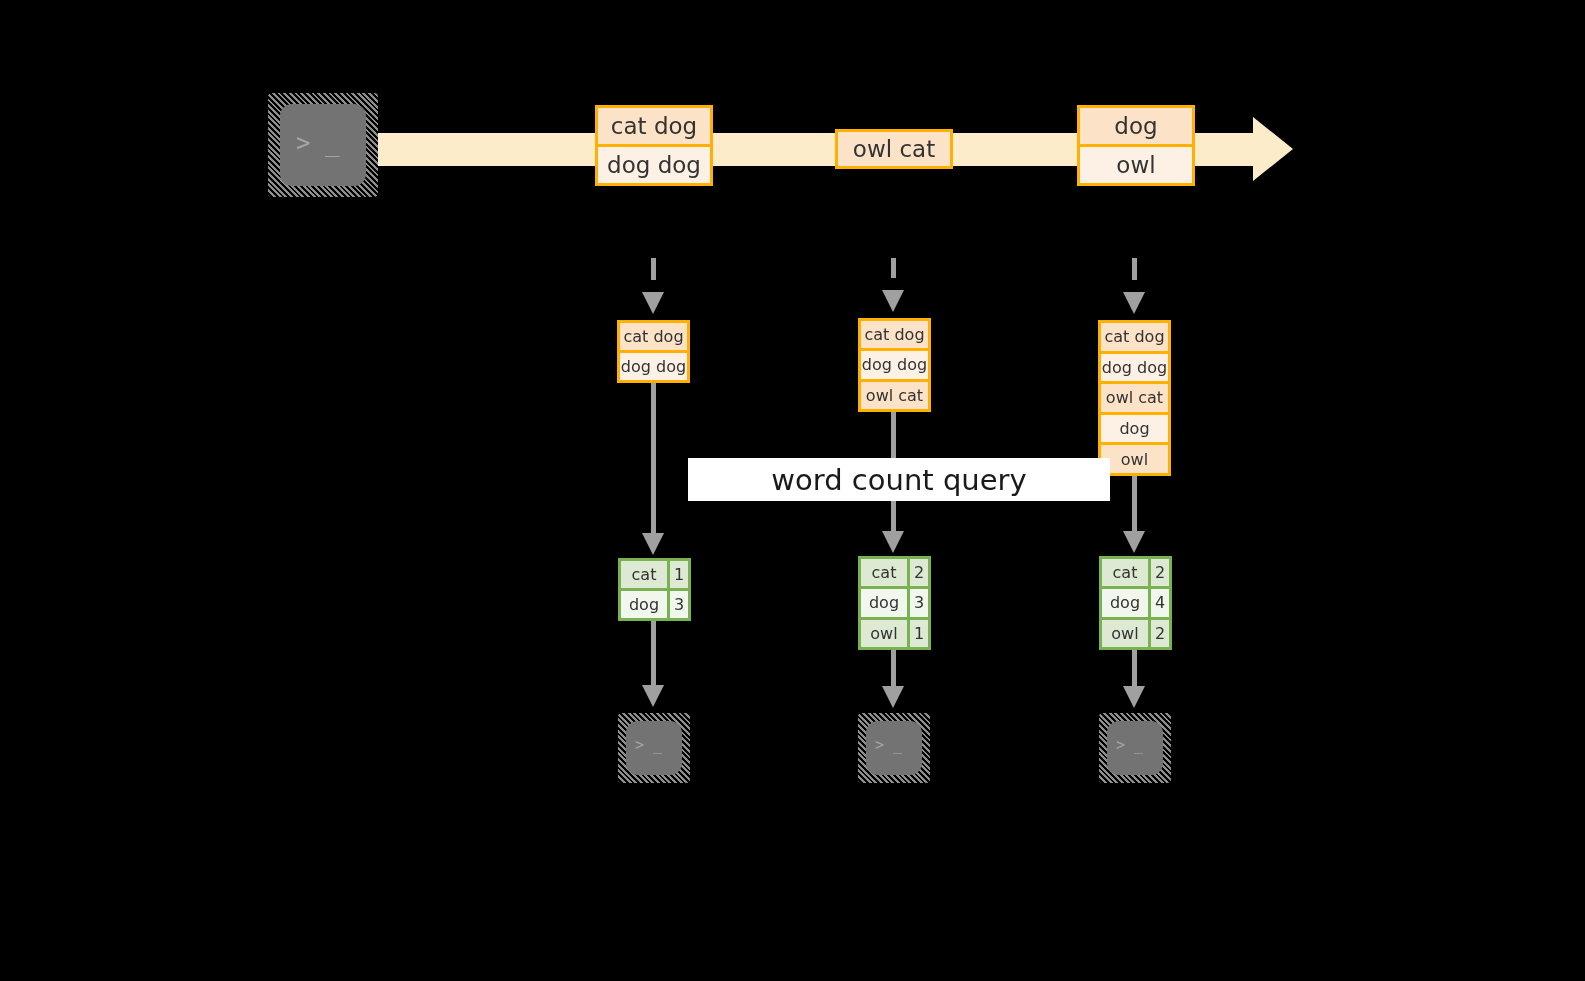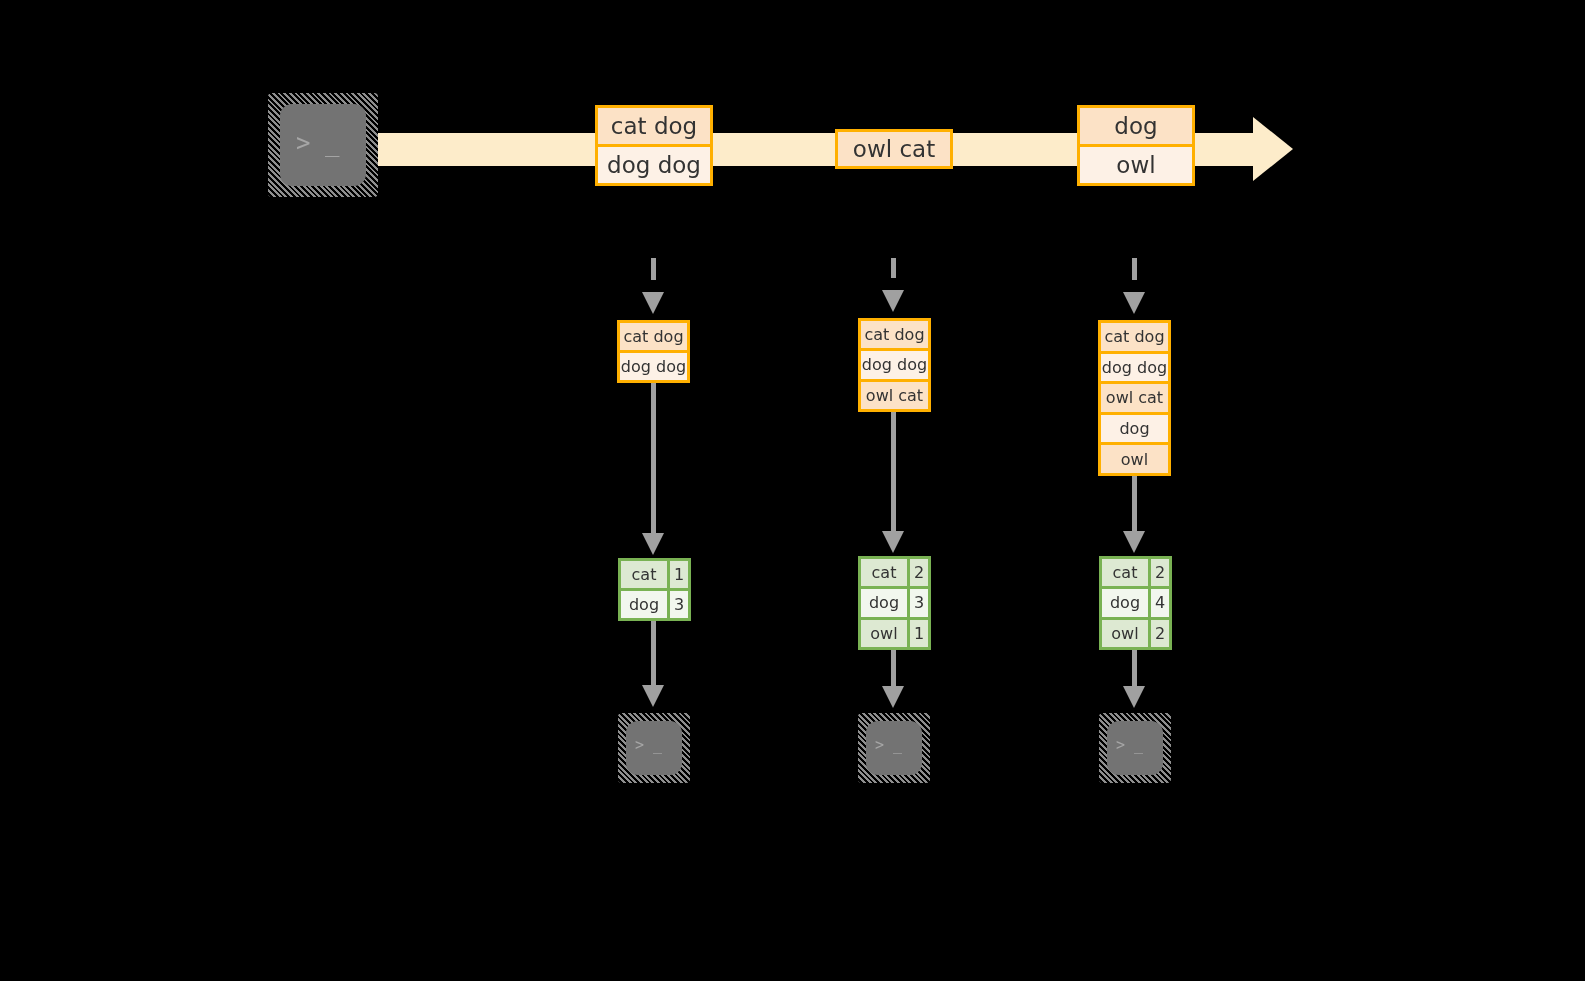--- a/index.html
+++ b/index.html
@@ -274,14 +274,17 @@
 
   <div class="vline" style="left:1132px; top:650px; height:40px;"></div>
   <div class="vhead" style="left:1123px; top:686px;"></div>
 
   <div class="terminal" style="left:1099px; top:713px; width:72px; height:70px;">
     <div class="hatch"></div>
     <div class="face" style="left:8px; top:8px; right:8px; bottom:8px;"></div>
     <div class="prompt" style="left:17px; top:25px; font-size:15px;">&gt; _</div>
   </div>
 
+  <div class="qlabel" style="left:688px; top:458px; width:422px; height:43px;">
+    <span>word count query</span>
+  </div>
 
 </div>
 
 </body></html>

